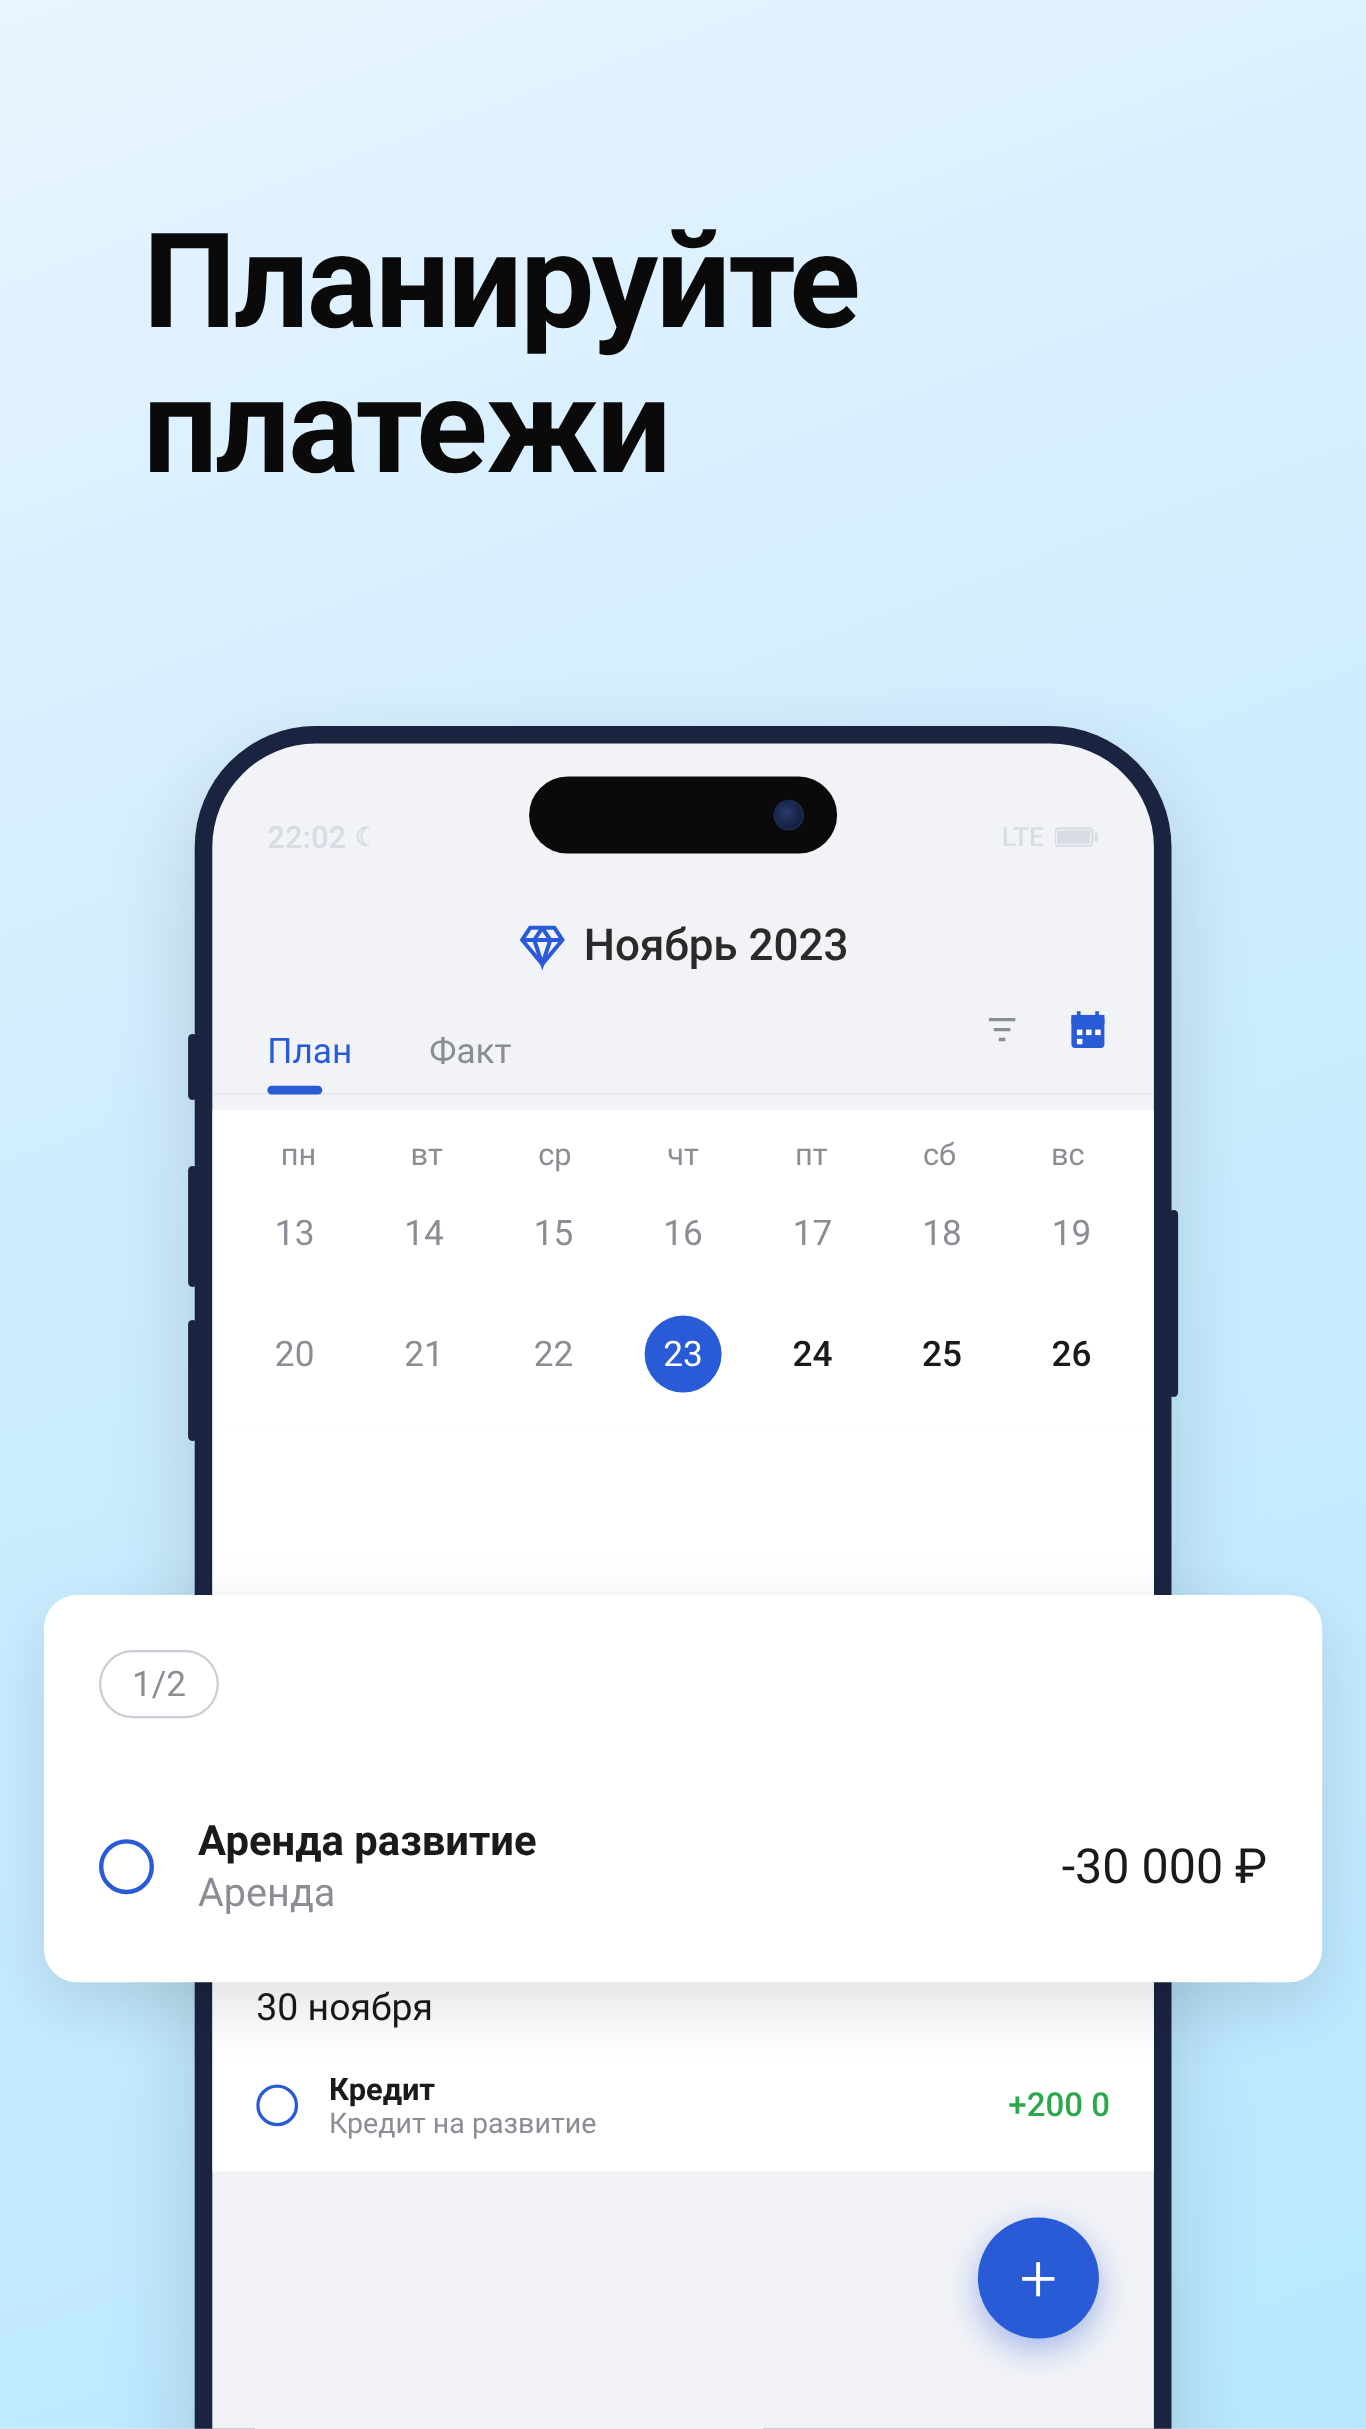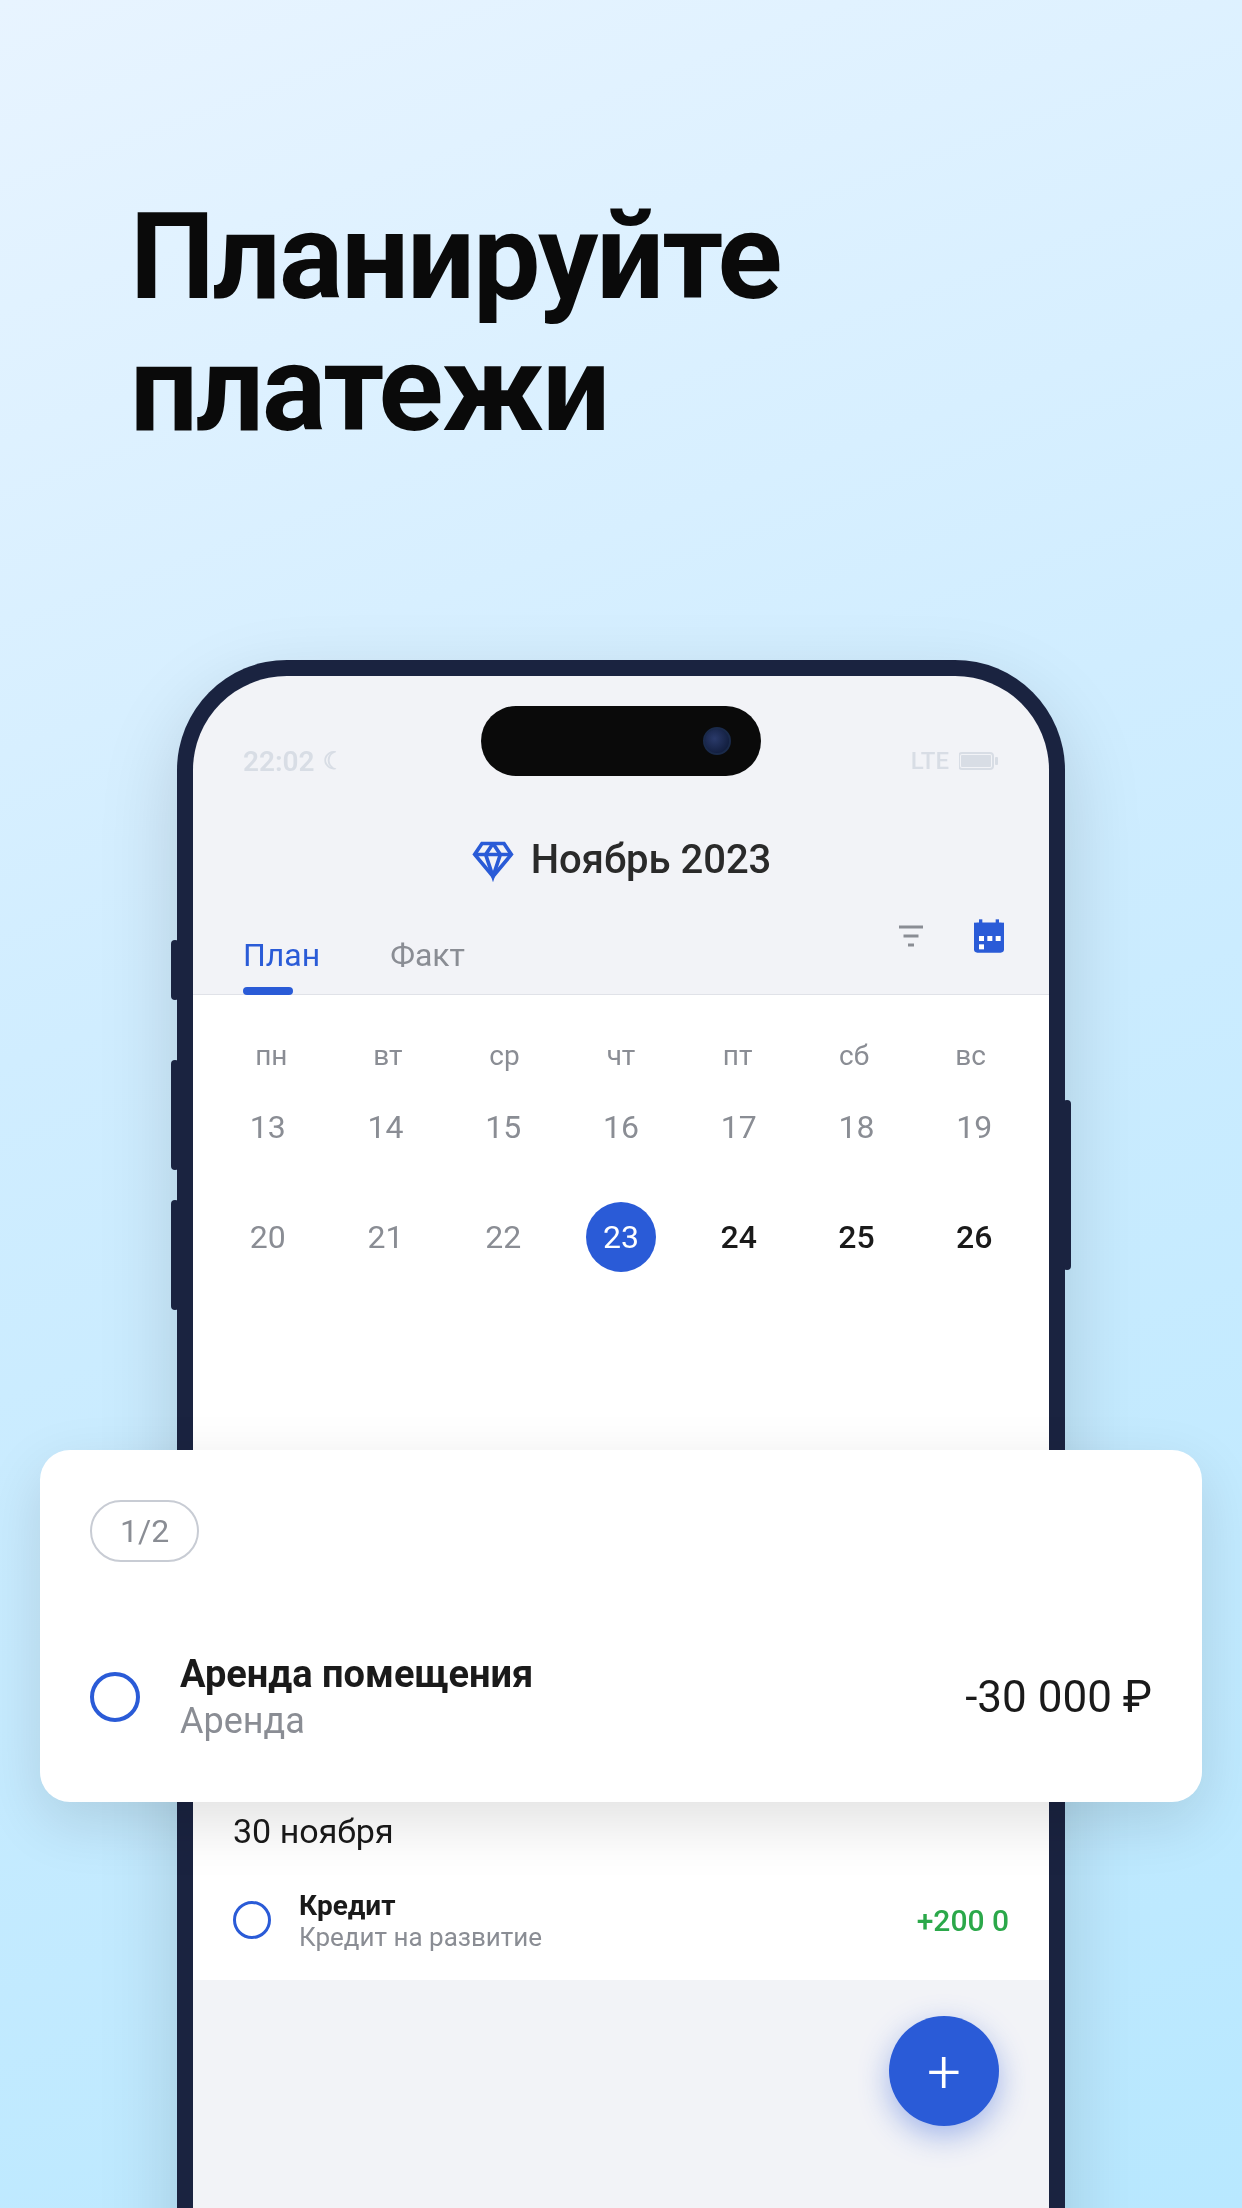--- a/index.html
+++ b/index.html
@@ -112,23 +112,24 @@
   border-radius: 4px;
 }
 .tab-actions { margin-left: auto; display: flex; gap: 40px; align-items: center; }
 .filter-icon, .cal-icon { color: #8a8d94; }
 .cal-icon { color: #2a5bd7; }
 .calendar { background: #fff; }
 .weekdays {
   display: grid;
   grid-template-columns: repeat(7, 1fr);
   text-align: center;
-  padding: 44px 20px 20px;
+  padding: 24px 20px 20px;
   color: #8a8d94;
   font-size: 28px;
+  margin-top: 14px;
 }
 .dates {
   display: grid;
   grid-template-columns: repeat(7, 1fr);
   text-align: center;
   padding: 0 16px 30px;
   row-gap: 40px;
 }
 .date {
   font-size: 32px;
@@ -394,18 +395,18 @@
   </div>
 </div>
 
 <div class="popup">
   <div class="popup-header">
     <div class="pill">1/2</div>
   </div>
   <div class="popup-item">
     <div class="radio"></div>
     <div class="info">
-      <div class="title">Аренда помещения</div>
+      <div class="title">Аренда развитие</div>
       <div class="sub">Аренда</div>
     </div>
     <div class="amount">-30 000 ₽</div>
   </div>
 </div>
 
 </body></html>

